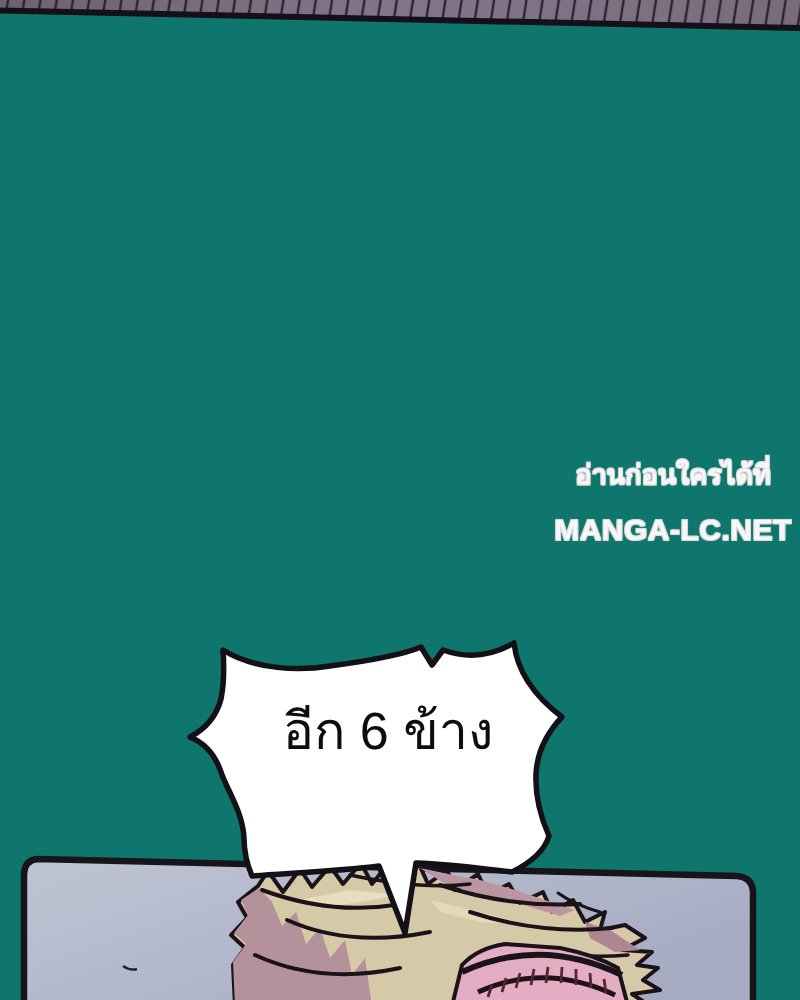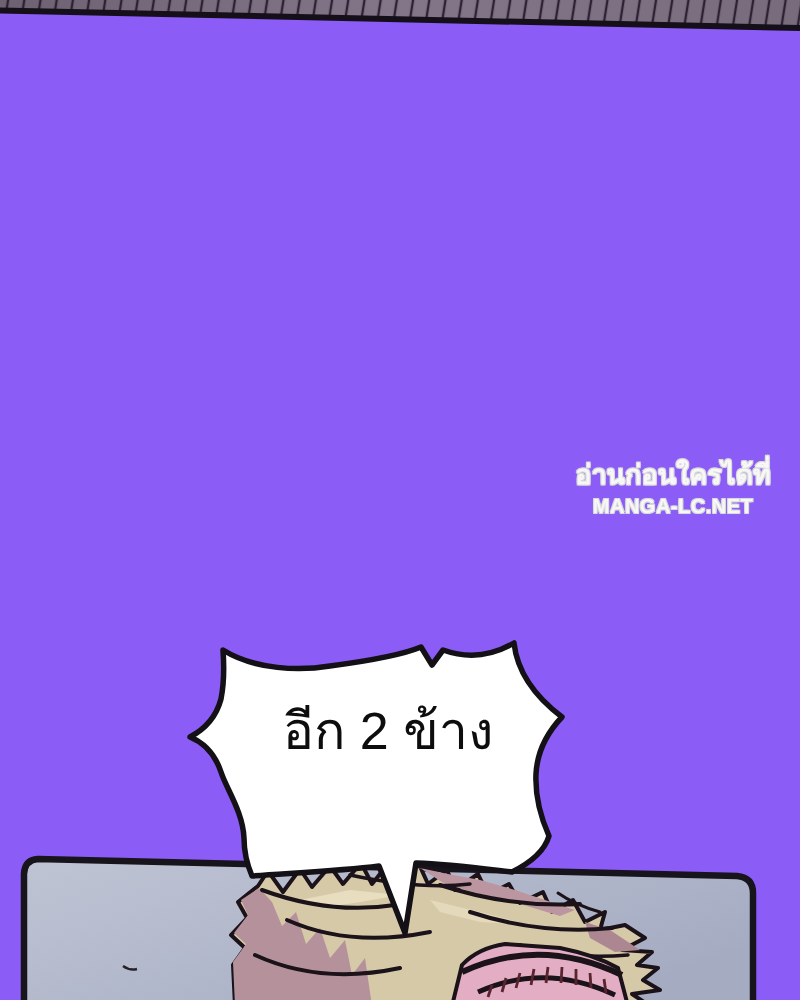--- a/index.html
+++ b/index.html
@@ -1,31 +1,31 @@
 <!DOCTYPE html>
 <html><head>
 <meta charset="utf-8">
 <style>
   html,body{margin:0;padding:0;background:#e9e9e9;}
   #page{
     position:relative;width:800px;height:1000px;margin:0 auto;
-    background:#8b5cf6;overflow:hidden;
+    background:#0f766e;overflow:hidden;
     font-family:"Liberation Sans","DejaVu Sans",sans-serif;
   }
   .layer{position:absolute;left:0;top:0;width:800px;height:1000px;}
   
   #watermark{
     position:absolute;left:548px;top:460px;width:250px;
     text-align:center;color:#f7f7f7;font-weight:bold;line-height:1.12;
     text-shadow:1px 1px 0 #d9d9d9,-1px -1px 0 #d9d9d9,1px -1px 0 #d9d9d9,
                 -1px 1px 0 #d9d9d9,0 0 2px #cfcfcf;
     user-select:none;
   }
   #watermark .wm1{font-size:27px;display:block;}
-  #watermark .wm2{font-size:20px;display:block;margin-top:5px;letter-spacing:.5px;}
+  #watermark .wm2{font-size:30px;display:block;margin-top:23px;letter-spacing:.5px;}
   
   #bubble-text{
     position:absolute;left:236px;top:699px;width:304px;
     text-align:center;color:#0d0d0d;font-size:52px;line-height:65px;
     font-weight:500;
   }
   #bubble-text span{display:block;white-space:nowrap;}
 </style>
 </head>
 <body>
@@ -128,16 +128,16 @@
          L 379 866
          C 340 871 292 873 252 876
          C 246 862 244 849 244 838
          C 243 812 226 788 221 772
          C 216 757 207 744 190 737
          C 207 728 217 714 221 699
          C 224 684 224 664 223 650 Z"></path>
   </svg>
 
   <div id="bubble-text">
-    <span>อีก 2 ข้าง</span>
+    <span>อีก 6 ข้าง</span>
   </div>
 
 </div>
 
 </body></html>

